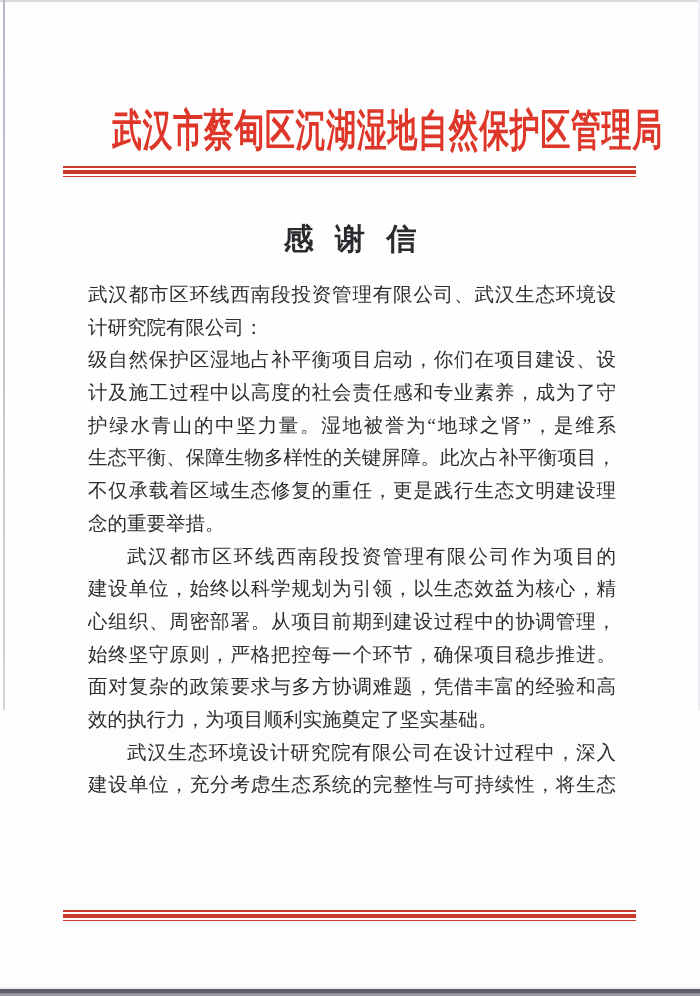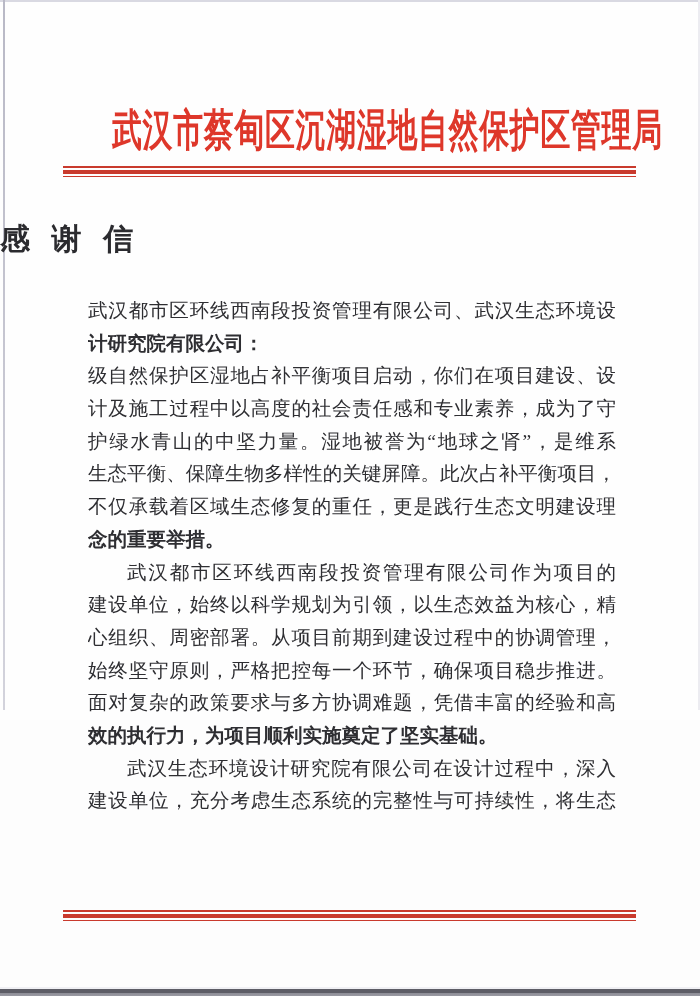--- a/index.html
+++ b/index.html
@@ -48,38 +48,39 @@
       transparent 7.5px, transparent 9.5px,
       var(--c, #c93a2d) 9.5px, var(--c, #c93a2d) 11px);
   }
   .band-top    { top: 166px; }
   .band-bottom { top: 910px; }
 
   
   .doc-title {
     position: absolute; top: 221px; left: 0; right: 0;
     height: 36px; line-height: 36px;
+    text-align: center;
     font-size: 30px; font-weight: 700;
     color: #2b2b2f;
   }
   .doc-title span { letter-spacing: 0.72em; margin-right: -0.72em; }
 
   
   .letter-body {
-    position: absolute; top: 295px; left: 88px; width: 528px;
+    position: absolute; top: 279px; left: 88px; width: 528px;
     font-size: 19.5px; color: #2e2e32;
   }
   .letter-body .line {
     height: 32.7px; line-height: 32.7px;
     overflow: hidden;
     text-align: justify;
     text-align-last: justify;
     text-justify: inter-character;
   }
-  .letter-body .line.para-end { text-align-last: left; font-weight: bold; }
+  .letter-body .line.para-end { text-align-last: left; }
   .letter-body .line.indent   { text-indent: 2em; }
 </style>
 </head>
 <body>
 
 <div class="page">
 
   <div class="edge-top"></div>
   <div class="edge-left"></div>
   <div class="edge-right"></div>

